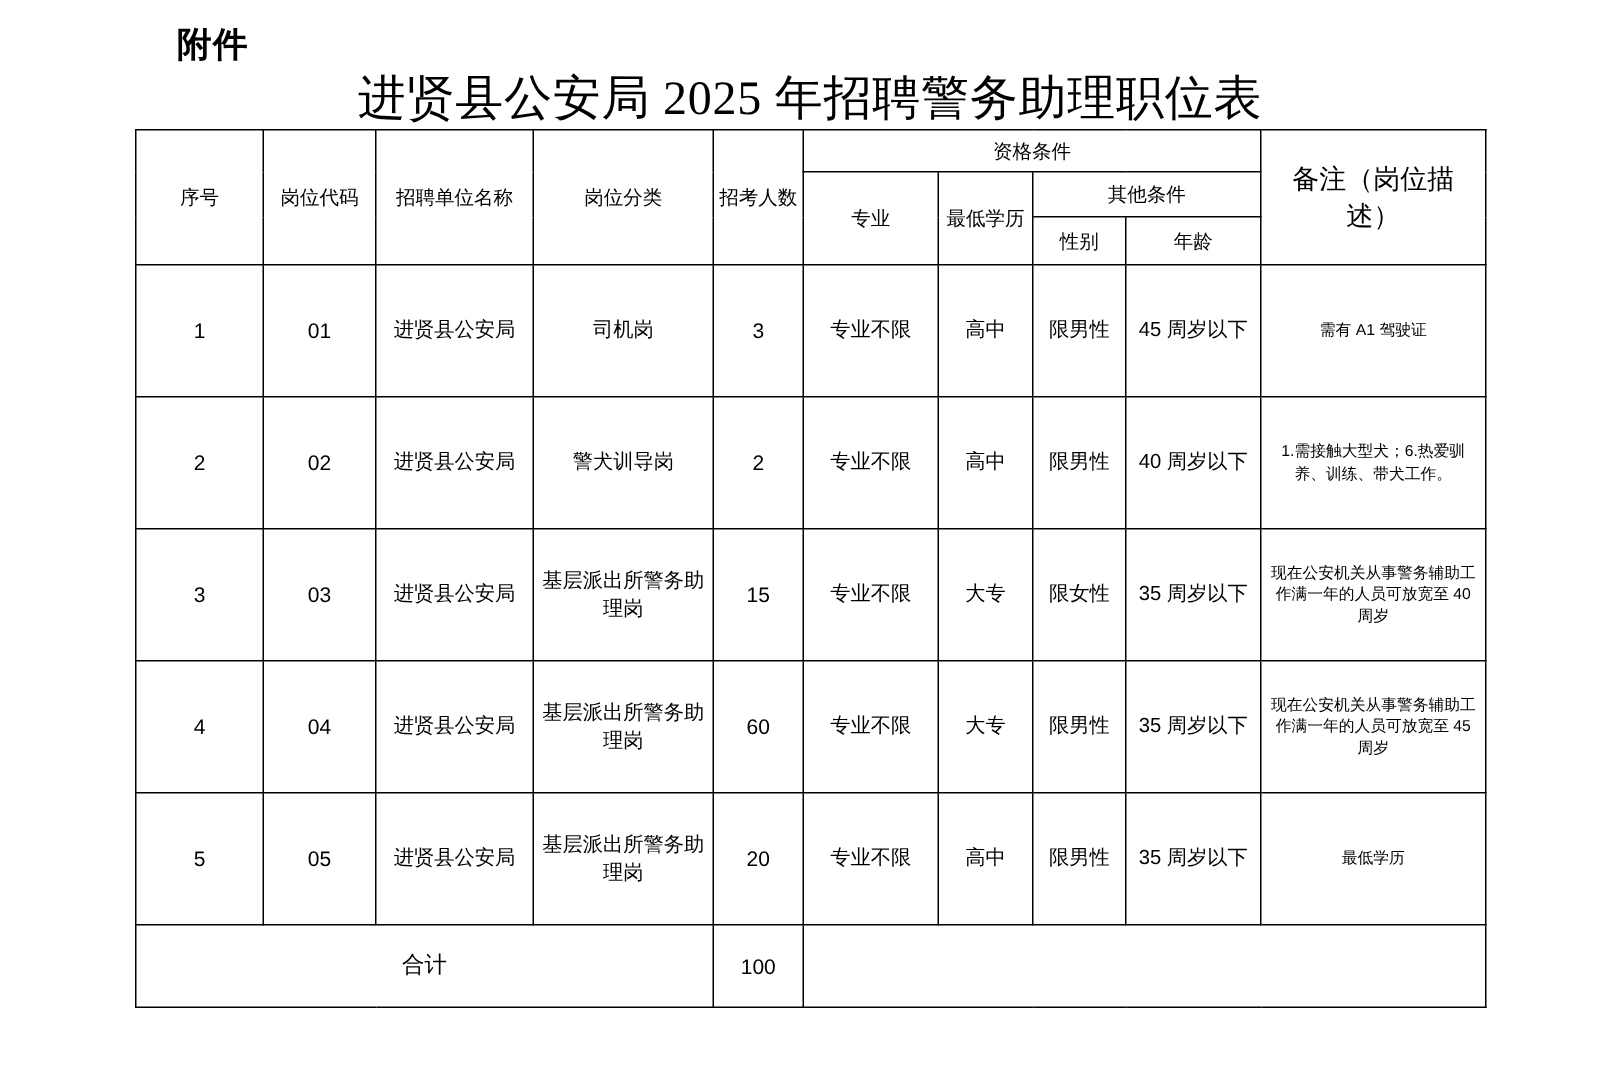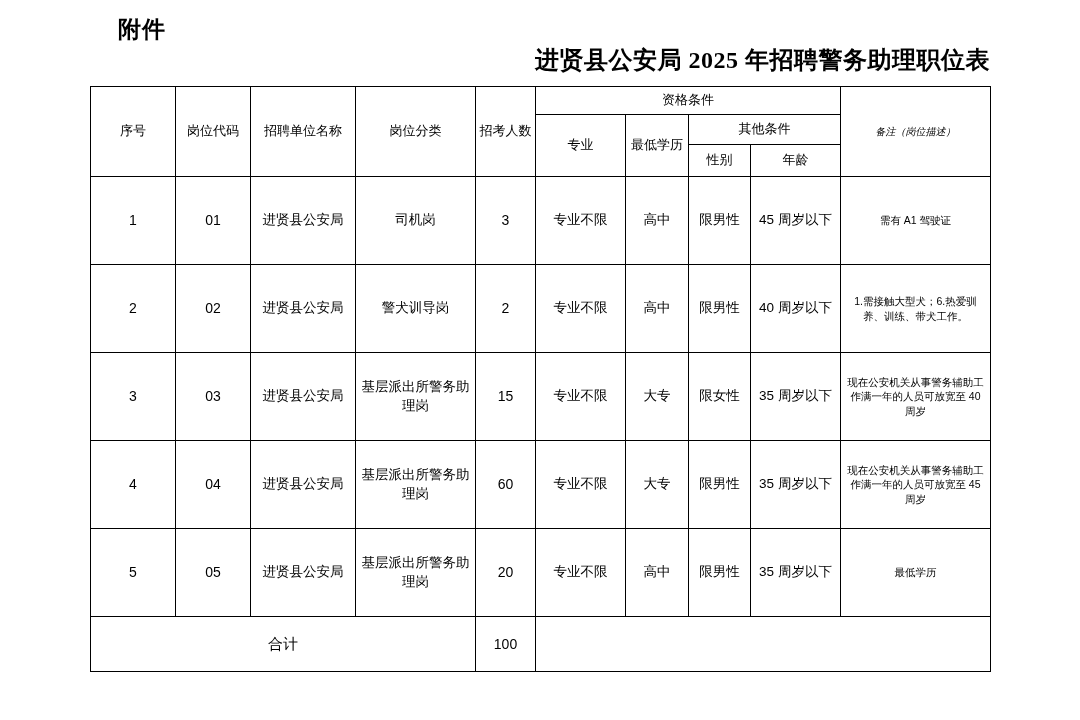--- a/index.html
+++ b/index.html
@@ -27,23 +27,23 @@
     font-size: 23px;
     font-weight: 700;
     letter-spacing: 1px;
     font-family: "Liberation Sans", sans-serif;
   }
   .doc-title {
     position: absolute;
     left: 90px;
     top: 44px;
     width: 900px;
-    text-align: right;
-    font-size: 24px;
-    font-weight: 700;
+    text-align: center;
+    font-size: 32px;
+    font-weight: 400;
     font-family: "Liberation Serif", serif;
     letter-spacing: 0.5px;
   }
   table.job-table {
     position: absolute;
     left: 90px;
     top: 86px;
     width: 900px;
     border-collapse: collapse;
     table-layout: fixed;
@@ -54,26 +54,24 @@
     border: 1px solid #000000;
     text-align: center;
     vertical-align: middle;
     padding: 2px 3px;
     font-weight: 400;
     line-height: 1.35;
   }
   .hdr {
     font-size: 13px;
     font-weight: 700;
-    font-family: Liberation Mono, monospace;
   }
   .hdr-sm {
-    font-size: 10px;
+    font-size: 18px;
     font-weight: 700;
-    font-style: italic;
   }
   .cell {
     font-size: 14px;
   }
   .cell-sm {
     font-size: 13.5px;
   }
   .remark {
     font-size: 10.5px;
     text-align: left;

